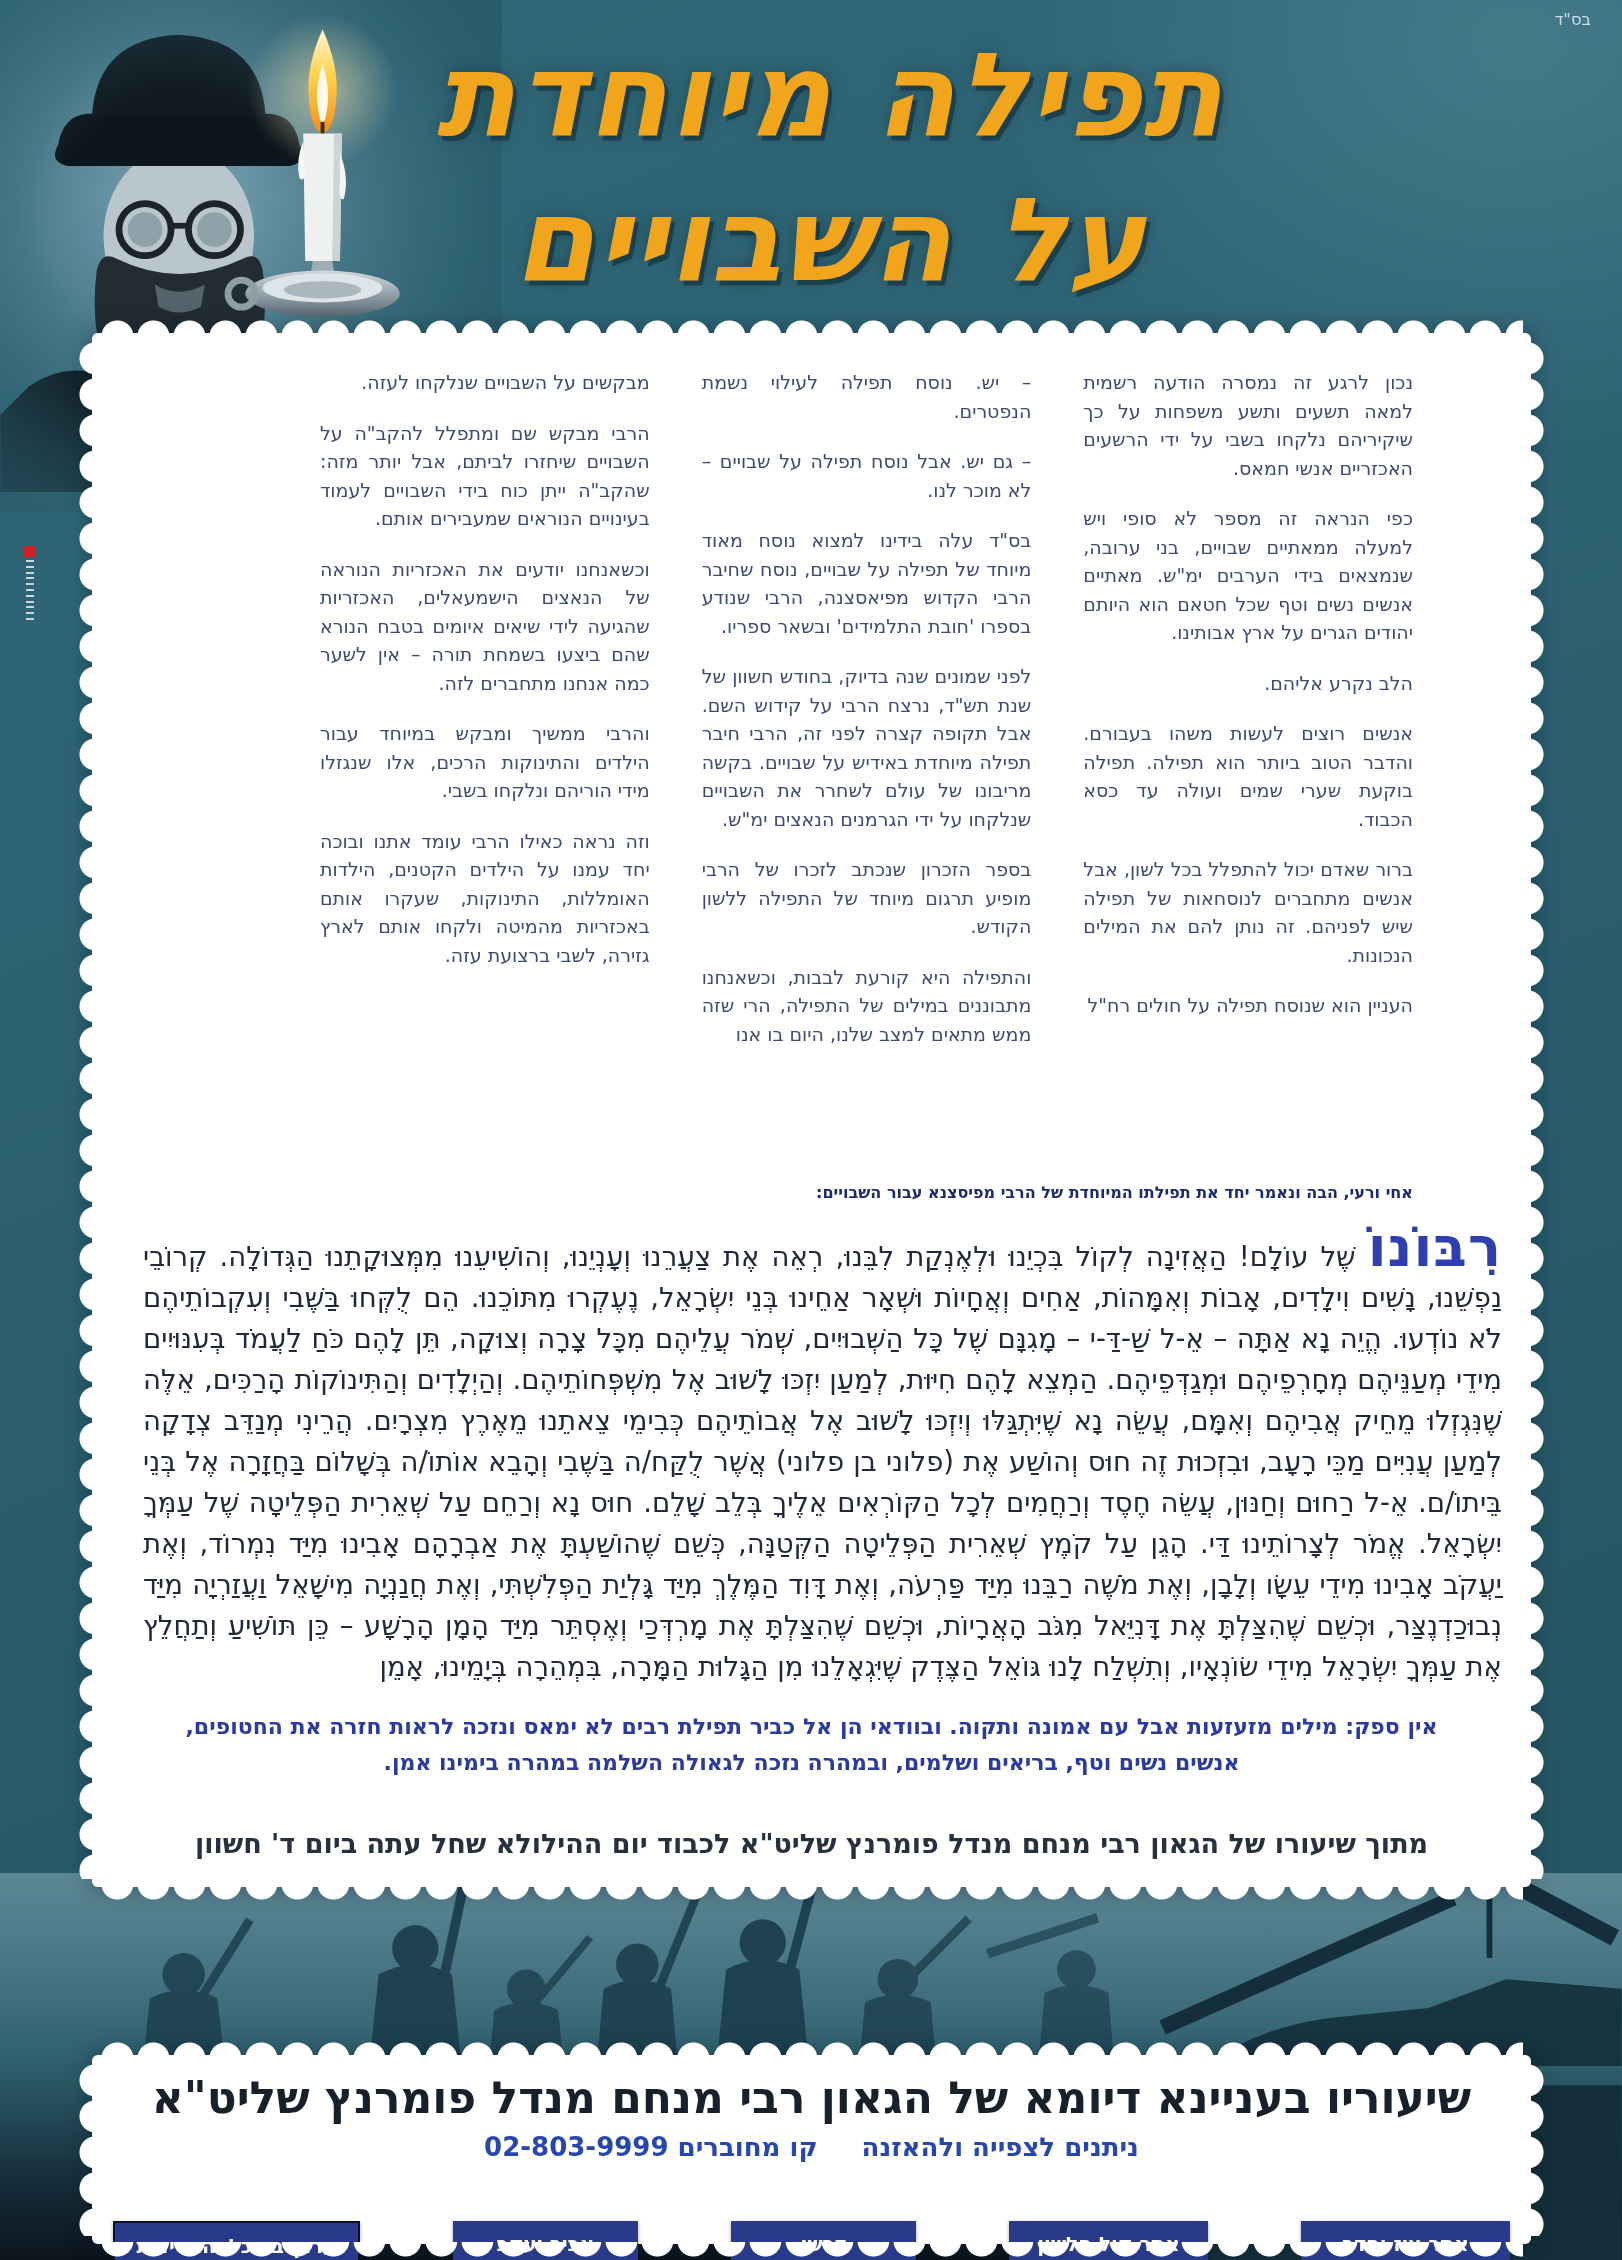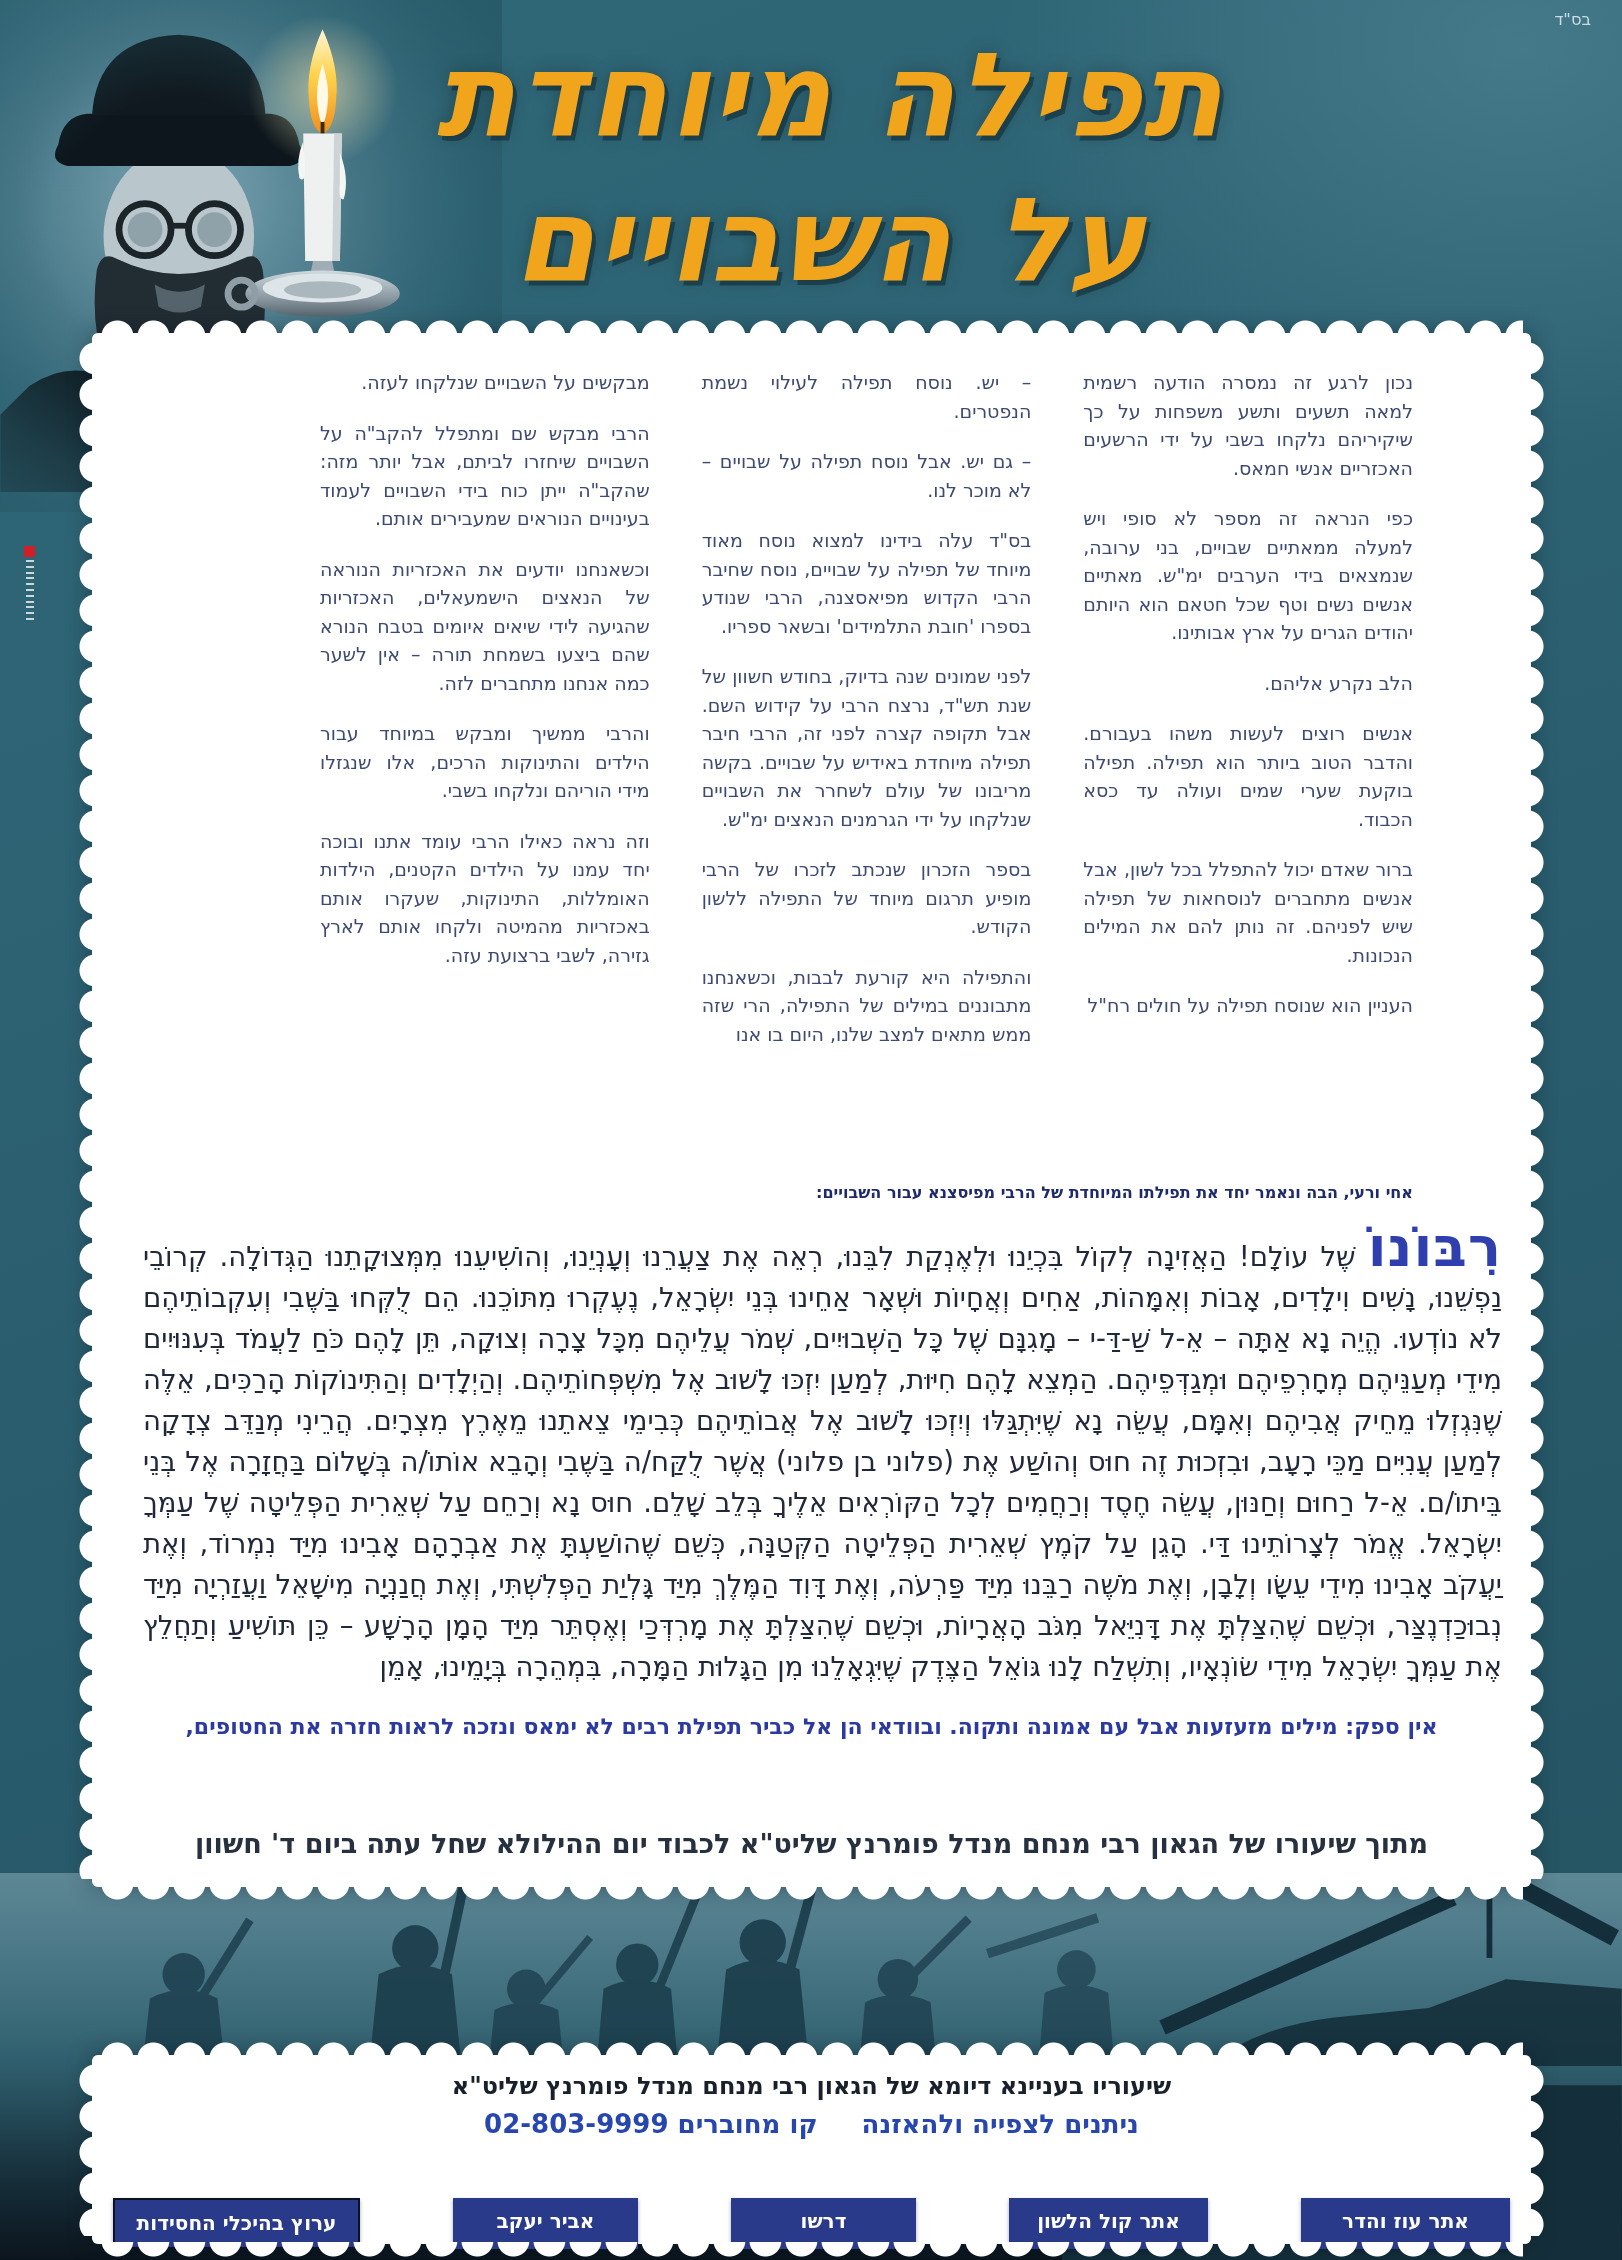--- a/index.html
+++ b/index.html
@@ -71,21 +71,21 @@
     color:#2b3a9e; font-size:22px; font-weight:bold; line-height:36px;}
   .source{position:absolute; top:1495px; left:29px; right:29px; text-align:center;
     color:#26303f; font-size:27px; font-weight:600;}
 
   
   .scene{position:absolute; left:0; top:1873px; width:1622px; height:387px; z-index:1;
     background:linear-gradient(180deg,#5d8795 0%,#4a7786 22%,#30606f 48%,#17303c 78%,#0b141d 100%);}
   .scene svg{position:absolute; left:0; top:0;}
 
   .box2{left:92px; top:2055px; width:1439px; height:189px;}
-  .f-title{margin-top:17.4px; text-align:center; font-size:24px; font-weight:bold; color:#18202b;}
+  .f-title{margin-top:17.4px; text-align:center; font-size:44px; font-weight:bold; color:#18202b;}
   .f-sub{text-align:center; font-size:26px; font-weight:bold; color:#2847ae; margin-top:8.7px;}
   .f-sub .gap{display:inline-block; width:44px;}
   .f-btns{display:flex; justify-content:space-between; padding:0 21px; margin-top:19.3px;}
   .fbtn{background:#2a3a8a; color:#ffffff; font-size:20px; font-weight:bold; text-align:center;
     padding:10.6px 7.7px 11.6px 7.7px; box-shadow:0 1.9px 3.9px rgba(10,20,40,.35); cursor:pointer; white-space:nowrap;margin-top:40px;}
   .fbtn.w1{width:209px;} .fbtn.w2{width:199px;} .fbtn.w3{width:185px;} .fbtn.w4{width:185px;}
   .fbtn.w5{width:247px; border:2.9px solid #0c1220;}
 </style>
 </head>
 <body>
@@ -244,20 +244,21 @@
     </div>
 
     <div class="cta">אחי ורעי, הבה ונאמר יחד את תפילתו המיוחדת של הרבי מפיסצנא עבור השבויים:</div>
 
     <div class="prayer">
       <span class="lead">רִבּוֹנוֹ</span><span> שֶׁל עוֹלָם! הַאֲזִינָה לְקוֹל בִּכְיֵנוּ וּלְאֶנְקַת לִבֵּנוּ, רְאֵה אֶת צַעֲרֵנוּ וְעָנְיֵנוּ, וְהוֹשִׁיעֵנוּ מִמְּצוּקָתֵנוּ הַגְּדוֹלָה. קְרוֹבֵי נַפְשֵׁנוּ, נָשִׁים וִילָדִים, אָבוֹת וְאִמָּהוֹת, אַחִים וְאֲחָיוֹת וּשְׁאָר אַחֵינוּ בְּנֵי יִשְׂרָאֵל, נֶעֶקְרוּ מִתּוֹכֵנוּ. הֵם לֻקְּחוּ בַּשֶּׁבִי וְעִקְבוֹתֵיהֶם לֹא נוֹדְעוּ. הֱיֵה נָא אַתָּה – אֵ-ל שַׁ-דַּ-י – מָגִנָּם שֶׁל כָּל הַשְּׁבוּיִים, שְׁמֹר עֲלֵיהֶם מִכָּל צָרָה וְצוּקָה, תֵּן לָהֶם כֹּחַ לַעֲמֹד בְּעִנּוּיִים מִידֵי מְעַנֵּיהֶם מְחָרְפֵיהֶם וּמְגַדְּפֵיהֶם. הַמְצֵא לָהֶם חִיּוּת, לְמַעַן יִזְכּוּ לָשׁוּב אֶל מִשְׁפְּחוֹתֵיהֶם. וְהַיְלָדִים וְהַתִּינוֹקוֹת הָרַכִּים, אֵלֶּה שֶׁנִּגְזְלוּ מֵחֵיק אֲבִיהֶם וְאִמָּם, עֲשֵׂה נָא שֶׁיִּתְגַּלּוּ וְיִזְכּוּ לָשׁוּב אֶל אֲבוֹתֵיהֶם כְּבִימֵי צֵאתֵנוּ מֵאֶרֶץ מִצְרָיִם. הֲרֵינִי מְנַדֵּב צְדָקָה לְמַעַן עֲנִיִּים מַכֵּי רָעָב, וּבִזְכוּת זֶה חוּס וְהוֹשַׁע אֶת (פלוני בן פלוני) אֲשֶׁר לֻקַּח/ה בַּשֶּׁבִי וְהָבֵא אוֹתוֹ/ה בְּשָׁלוֹם בַּחֲזָרָה אֶל בְּנֵי בֵּיתוֹ/ם. אֵ-ל רַחוּם וְחַנּוּן, עֲשֵׂה חֶסֶד וְרַחֲמִים לְכָל הַקּוֹרְאִים אֵלֶיךָ בְּלֵב שָׁלֵם. חוּס נָא וְרַחֵם עַל שְׁאֵרִית הַפְּלֵיטָה שֶׁל עַמְּךָ יִשְׂרָאֵל. אֱמֹר לְצָרוֹתֵינוּ דַּי. הָגֵן עַל קֹמֶץ שְׁאֵרִית הַפְּלֵיטָה הַקְּטַנָּה, כְּשֵׁם שֶׁהוֹשַׁעְתָּ אֶת אַבְרָהָם אָבִינוּ מִיַּד נִמְרוֹד, וְאֶת יַעֲקֹב אָבִינוּ מִידֵי עֵשָׂו וְלָבָן, וְאֶת מֹשֶׁה רַבֵּנוּ מִיַּד פַּרְעֹה, וְאֶת דָּוִד הַמֶּלֶךְ מִיַּד גָּלְיַת הַפְּלִשְׁתִּי, וְאֶת חֲנַנְיָה מִישָׁאֵל וַעֲזַרְיָה מִיַּד נְבוּכַדְנֶצַּר, וּכְשֵׁם שֶׁהִצַּלְתָּ אֶת דָּנִיֵּאל מִגֹּב הָאֲרָיוֹת, וּכְשֵׁם שֶׁהִצַּלְתָּ אֶת מָרְדְּכַי וְאֶסְתֵּר מִיַּד הָמָן הָרָשָׁע – כֵּן תּוֹשִׁיעַ וְתַחֲלֵץ אֶת עַמְּךָ יִשְׂרָאֵל מִידֵי שׂוֹנְאָיו, וְתִשְׁלַח לָנוּ גּוֹאֵל הַצֶּדֶק שֶׁיִּגְאָלֵנוּ מִן הַגָּלוּת הַמָּרָה, בִּמְהֵרָה בְּיָמֵינוּ, אָמֵן</span>
     </div>
 
     <div class="note">
       <div>אין ספק: מילים מזעזעות אבל עם אמונה ותקוה. ובוודאי הן אל כביר תפילת רבים לא ימאס ונזכה לראות חזרה את החטופים,</div>
+      <div>אנשים נשים וטף, בריאים ושלמים, ובמהרה נזכה לגאולה השלמה במהרה בימינו אמן.</div>
     </div>
 
     <div class="source">מתוך שיעורו של הגאון רבי מנחם מנדל פומרנץ שליט"א לכבוד יום ההילולא שחל עתה ביום ד' חשוון</div>
   </div>
 
   <div class="wbox box2">
     <div class="sc sc-top"></div>
     <div class="sc sc-bottom"></div>
     <div class="sc sc-left"></div>
     <div class="sc sc-right"></div>

